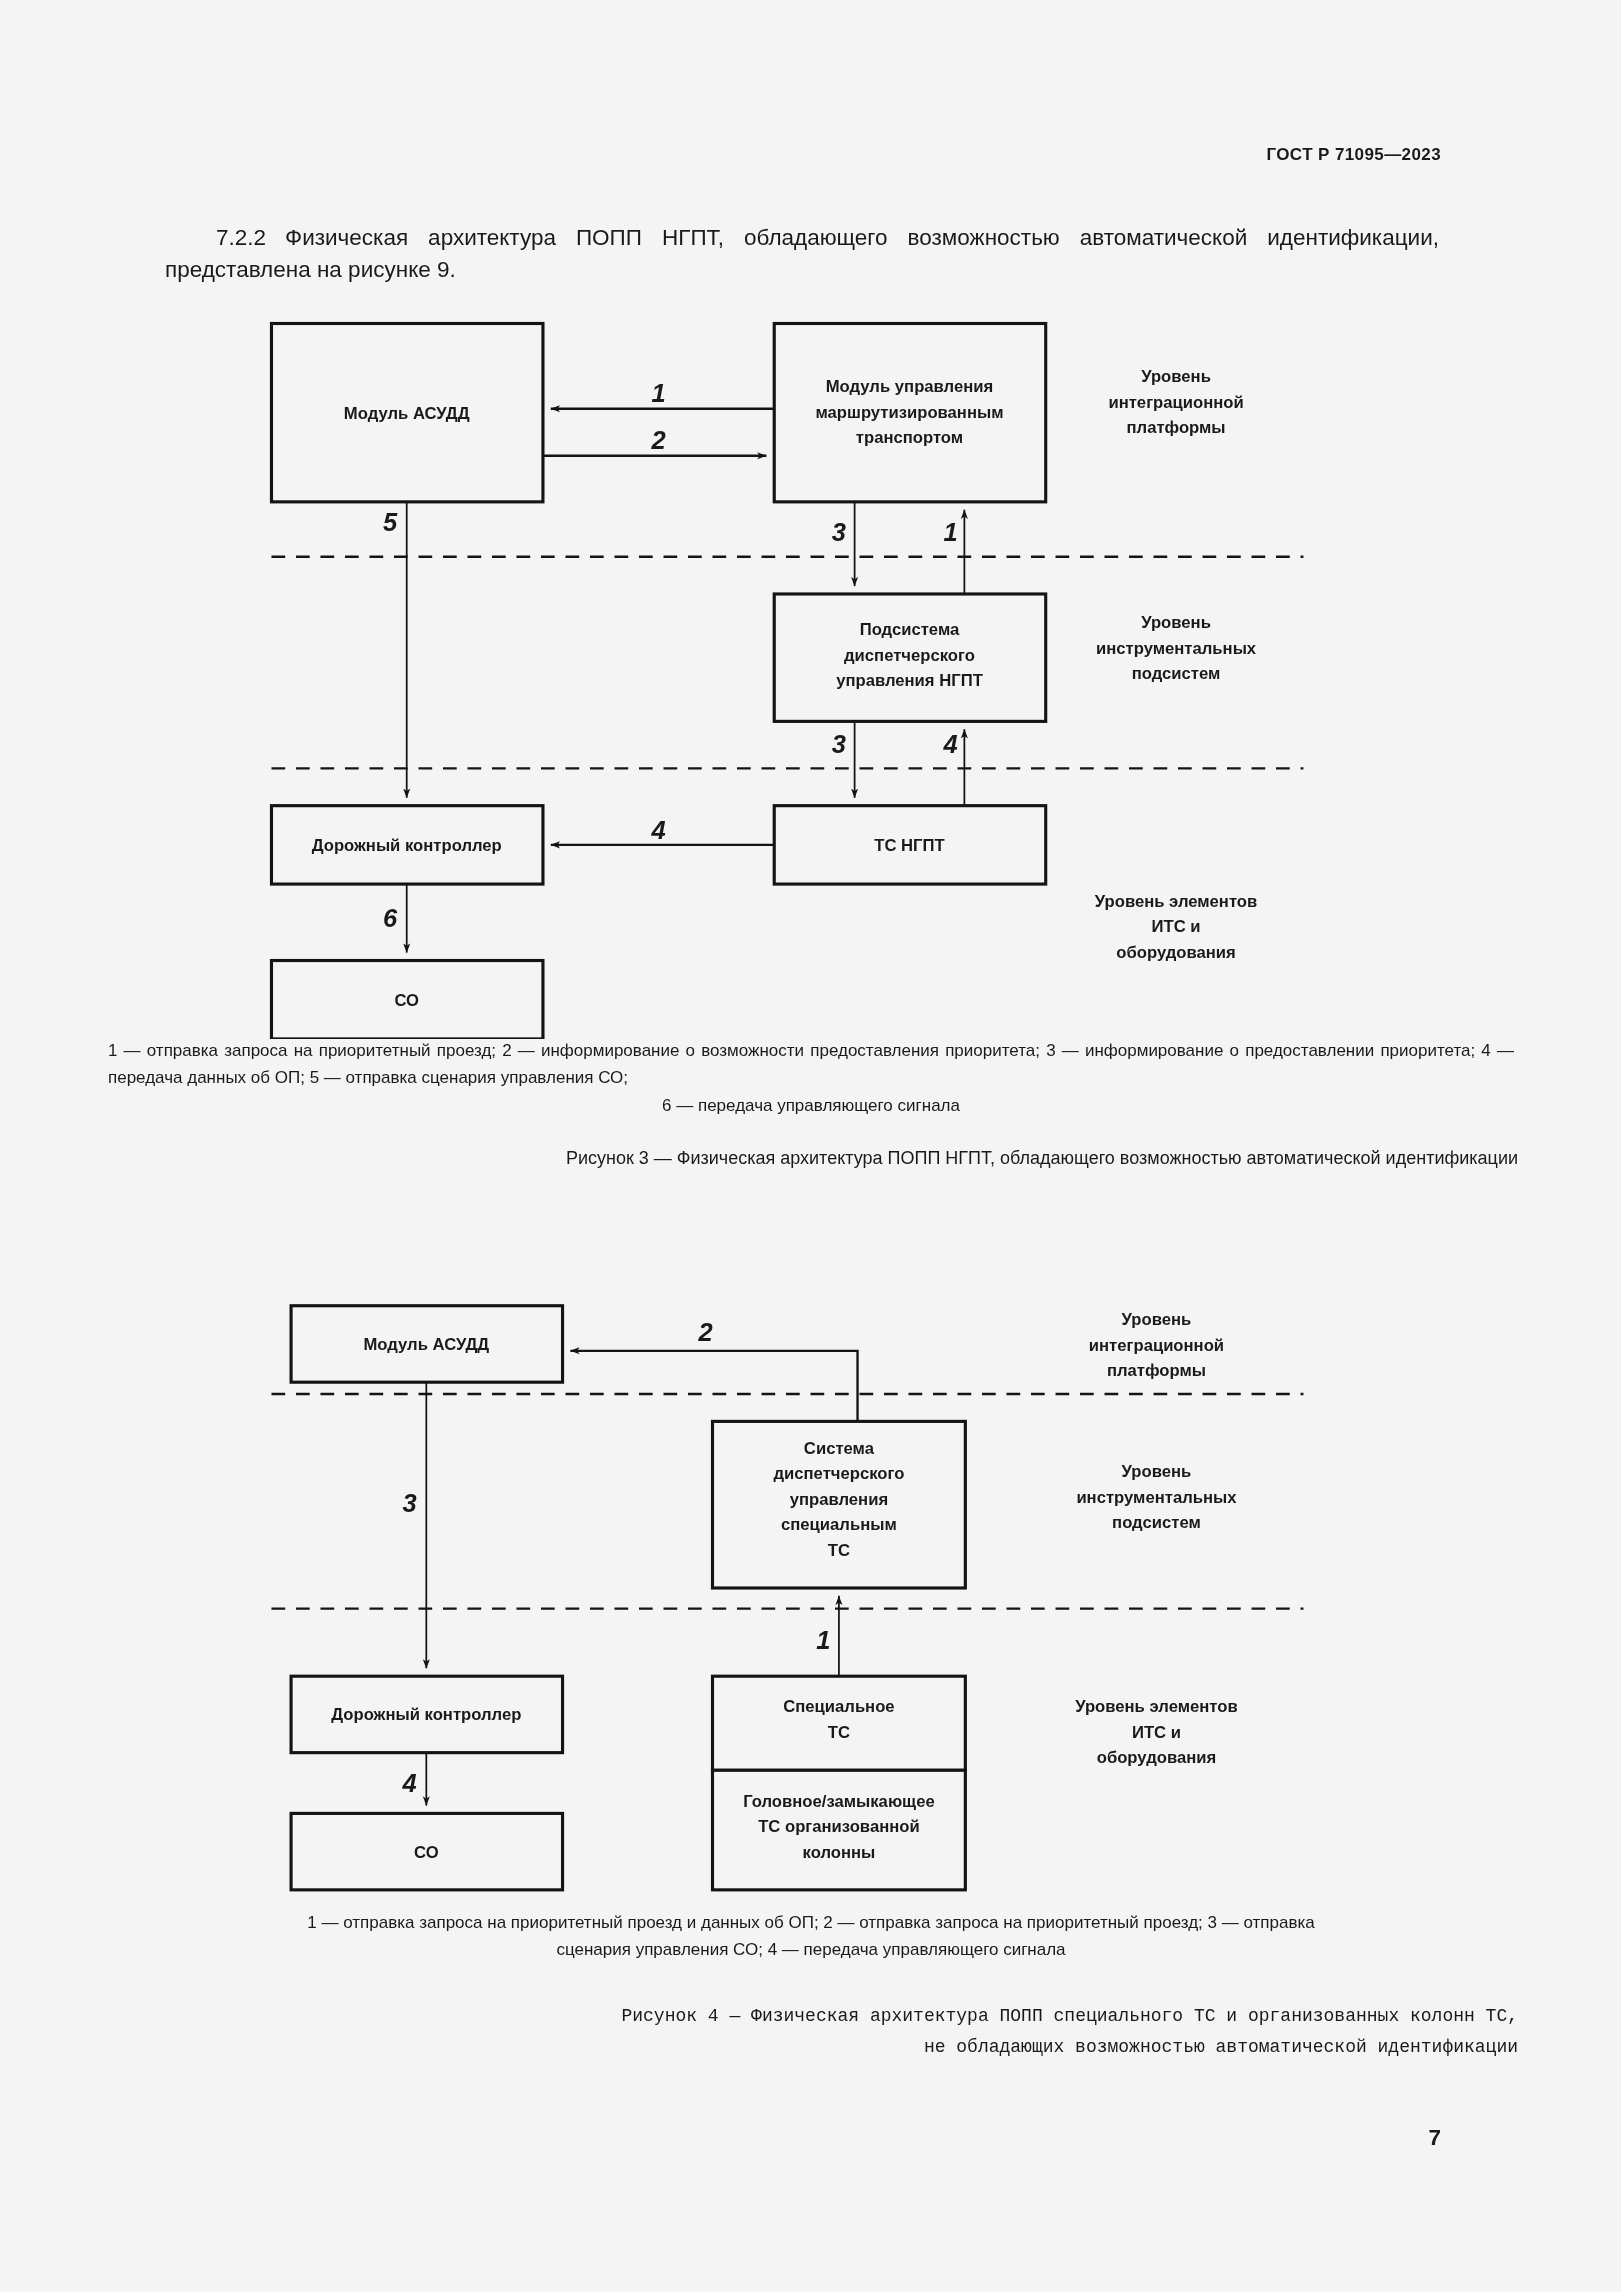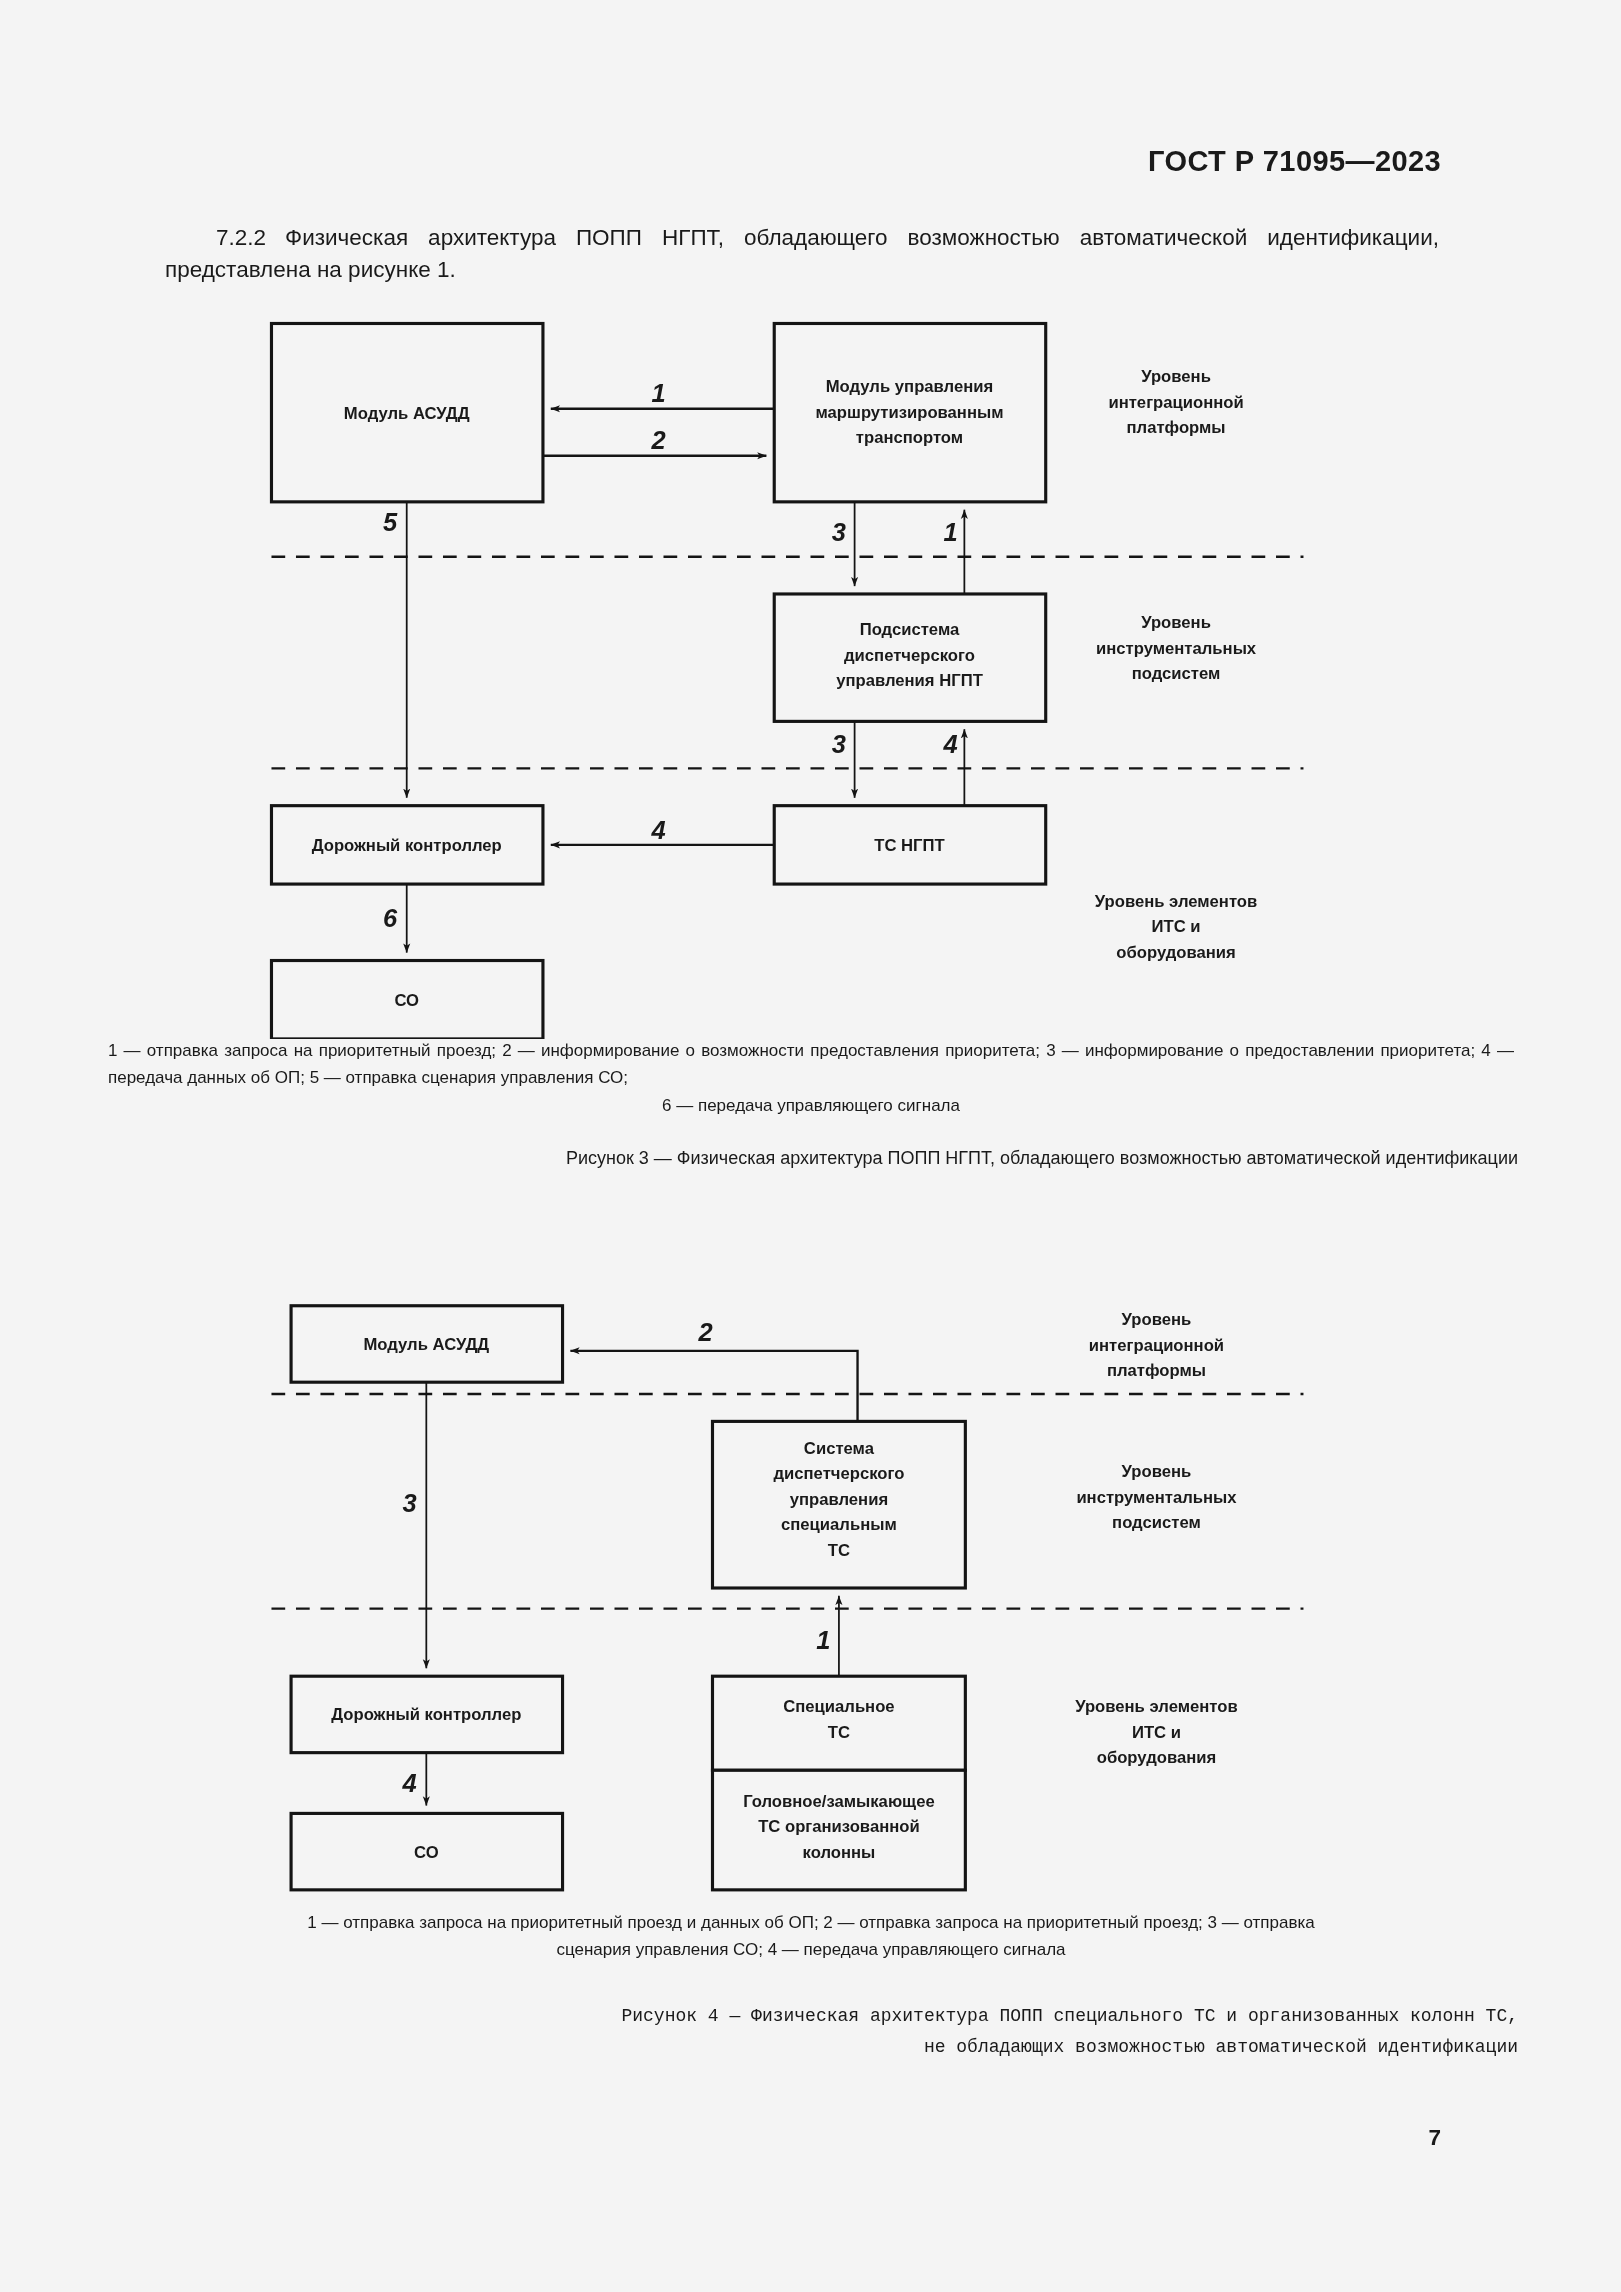--- a/index.html
+++ b/index.html
@@ -18,21 +18,21 @@
     height: 2293px;
     background: #f4f4f4;
     overflow: hidden;
   }
 
   
   .doc-header {
     position: absolute;
     top: 145px;
     right: 180px;
-    font-size: 29px;
+    font-size: 17px;
     font-weight: bold;
     letter-spacing: 0.4px;
     white-space: nowrap;
   }
 
   
   .para {
     position: absolute;
     left: 165px;
     width: 1274px;
@@ -135,21 +135,21 @@
   }
 </style>
 </head>
 <body>
 
 <div class="page">
 
   <div class="doc-header">ГОСТ Р 71095—2023</div>
 
   <div class="para para-722">
-    <span class="indent"></span><span class="num">7.2.2</span><span>Физическая архитектура ПОПП НГПТ, обладающего возможностью автоматической идентификации, представлена на рисунке 1.</span>
+    <span class="indent"></span><span class="num">7.2.2</span><span>Физическая архитектура ПОПП НГПТ, обладающего возможностью автоматической идентификации, представлена на рисунке 9.</span>
   </div>
 
   <div class="figure" style="top:294px;">
     <svg width="1621" height="745" viewBox="0 0 1654 760" xmlns="http://www.w3.org/2000/svg">
       <defs>
         <marker id="ah" markerWidth="11" markerHeight="11" refX="9.4" refY="4" orient="auto" markerUnits="userSpaceOnUse">
           <path d="M0,0.4 L9.6,4 L0,7.6 L2.4,4 Z" fill="#141414"></path>
         </marker>
       </defs>
 

